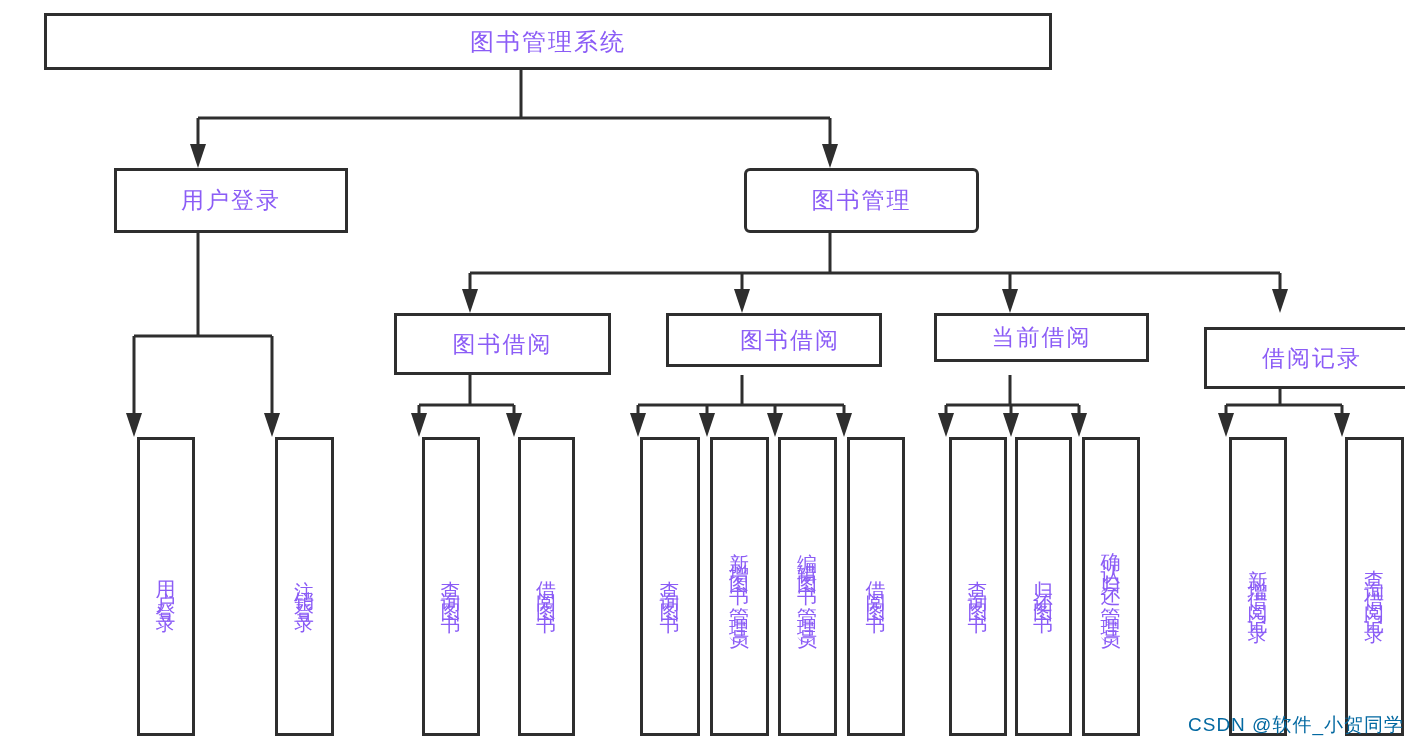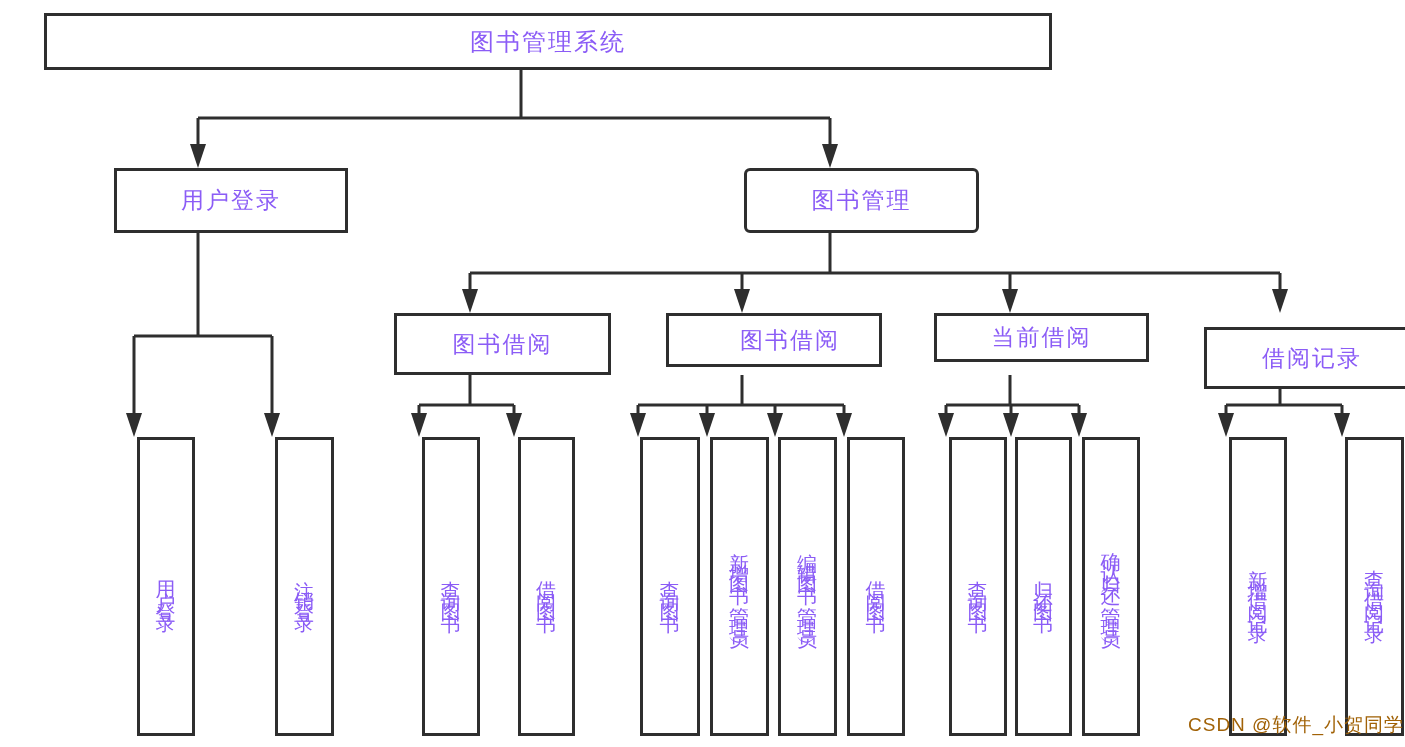--- a/index.html
+++ b/index.html
@@ -41,21 +41,21 @@
     letter-spacing: 11px;
     line-height: 1;
     padding: 8px 0;
   }
   .watermark {
     position: absolute;
     left: 1188px;
     top: 712px;
     font-size: 19px;
     letter-spacing: 1px;
-    color: #a16207;
+    color: #0369a1;
     white-space: nowrap;
     z-index: 5;
   }
 </style>
 </head>
 <body>
 
 <div class="canvas">
 
   <svg class="connectors" viewBox="0 0 1405 747" xmlns="http://www.w3.org/2000/svg">

